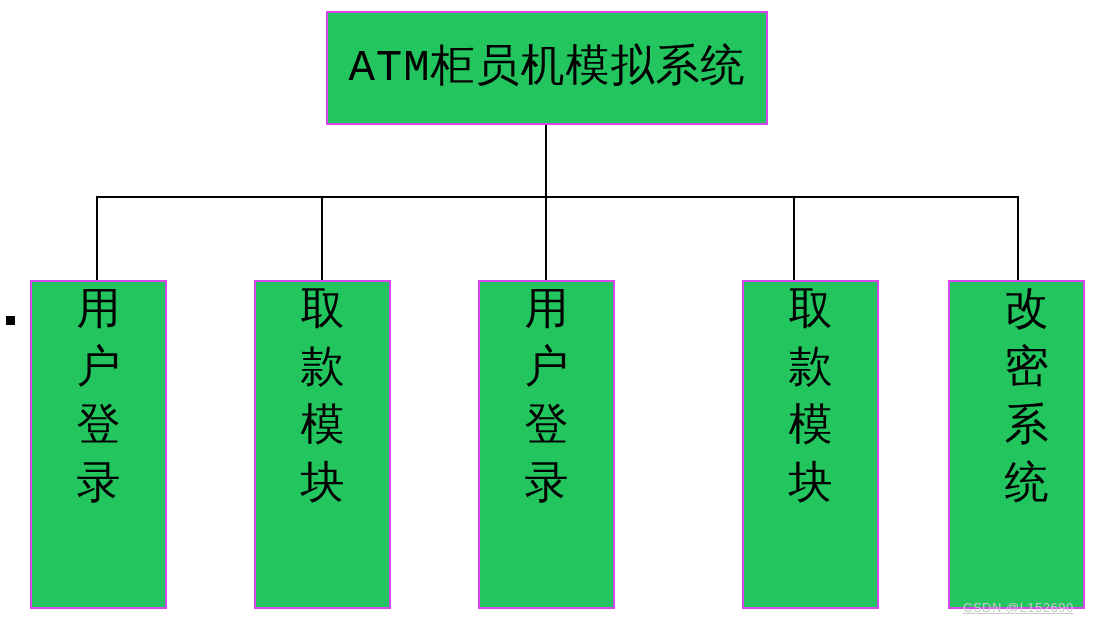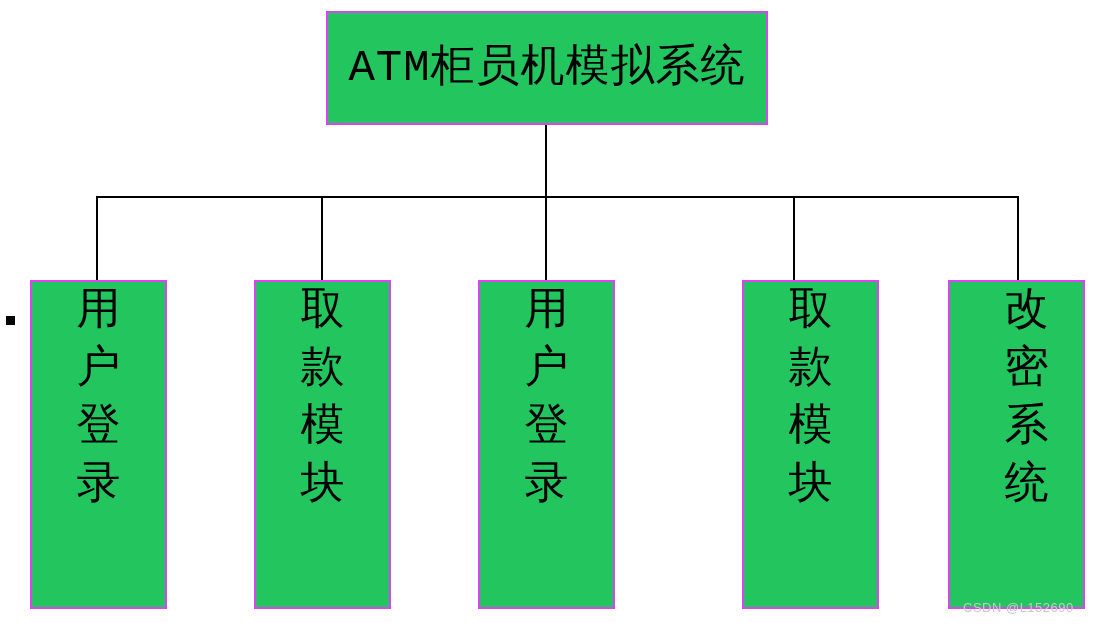--- a/index.html
+++ b/index.html
@@ -92,20 +92,21 @@
   .watermark {
     position: absolute;
     left: 963px;
     top: 600px;
     font-family: "Liberation Sans", sans-serif;
     font-size: 13px;
     color: #c9c9c9;
     letter-spacing: 0.5px;
     white-space: nowrap;
     user-select: none;
+    text-decoration: underline;
   }
 </style>
 </head>
 <body>
 
 <div id="canvas">
 
   <svg id="connectors" viewBox="0 0 1096 626" width="1096" height="626" xmlns="http://www.w3.org/2000/svg">
 
     <line x1="546" y1="125" x2="546" y2="197" stroke="#000000" stroke-width="2"></line>

